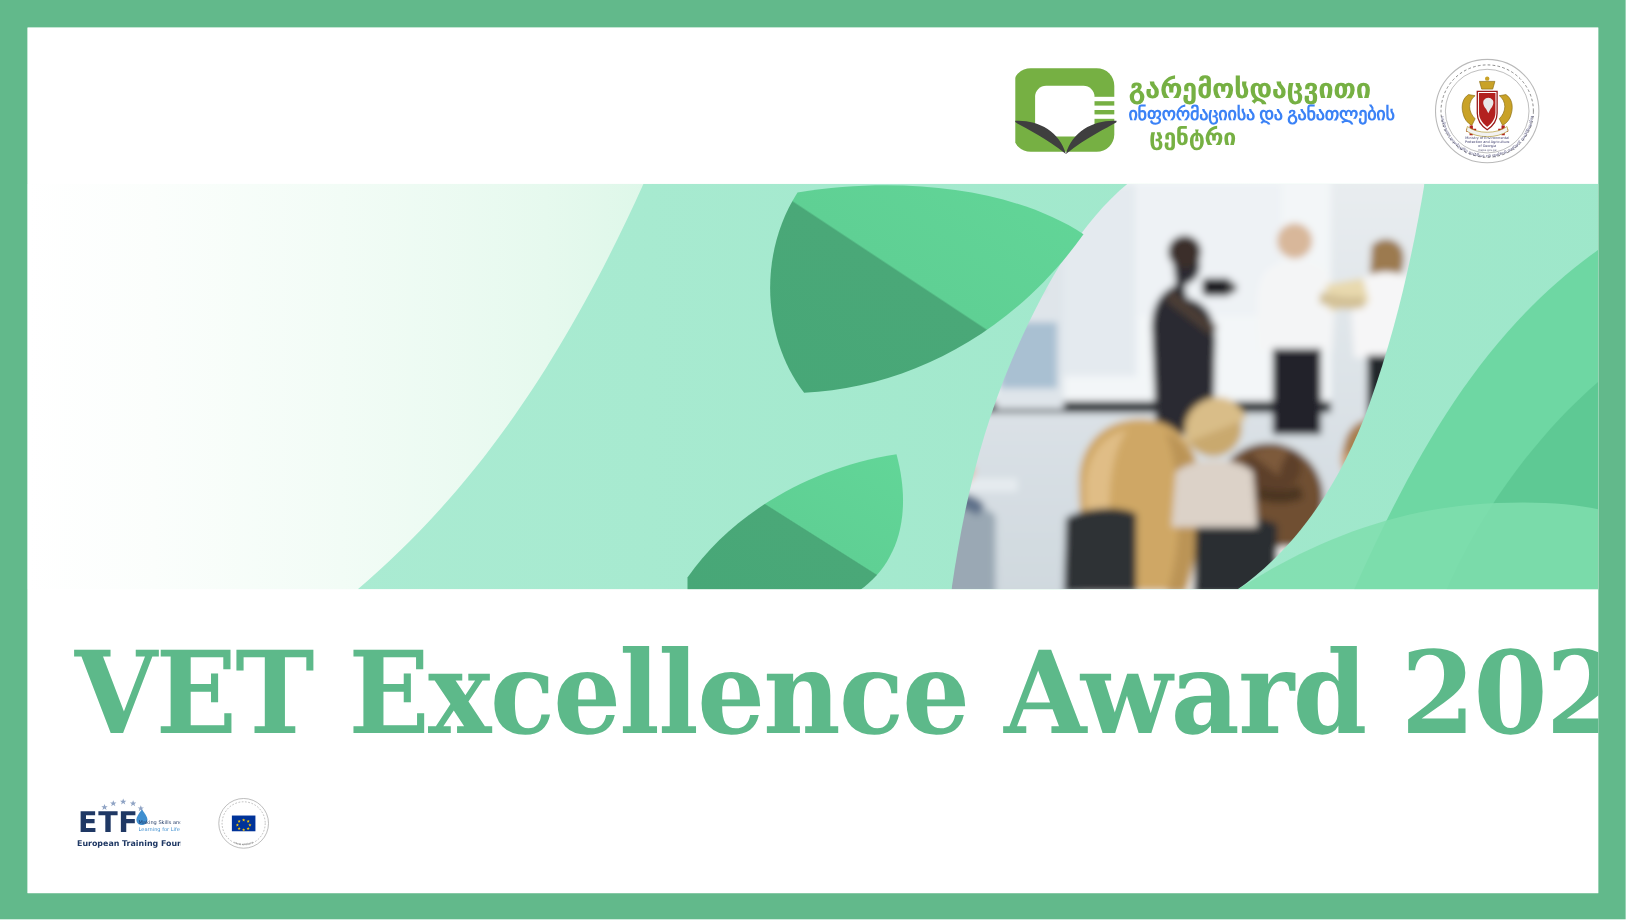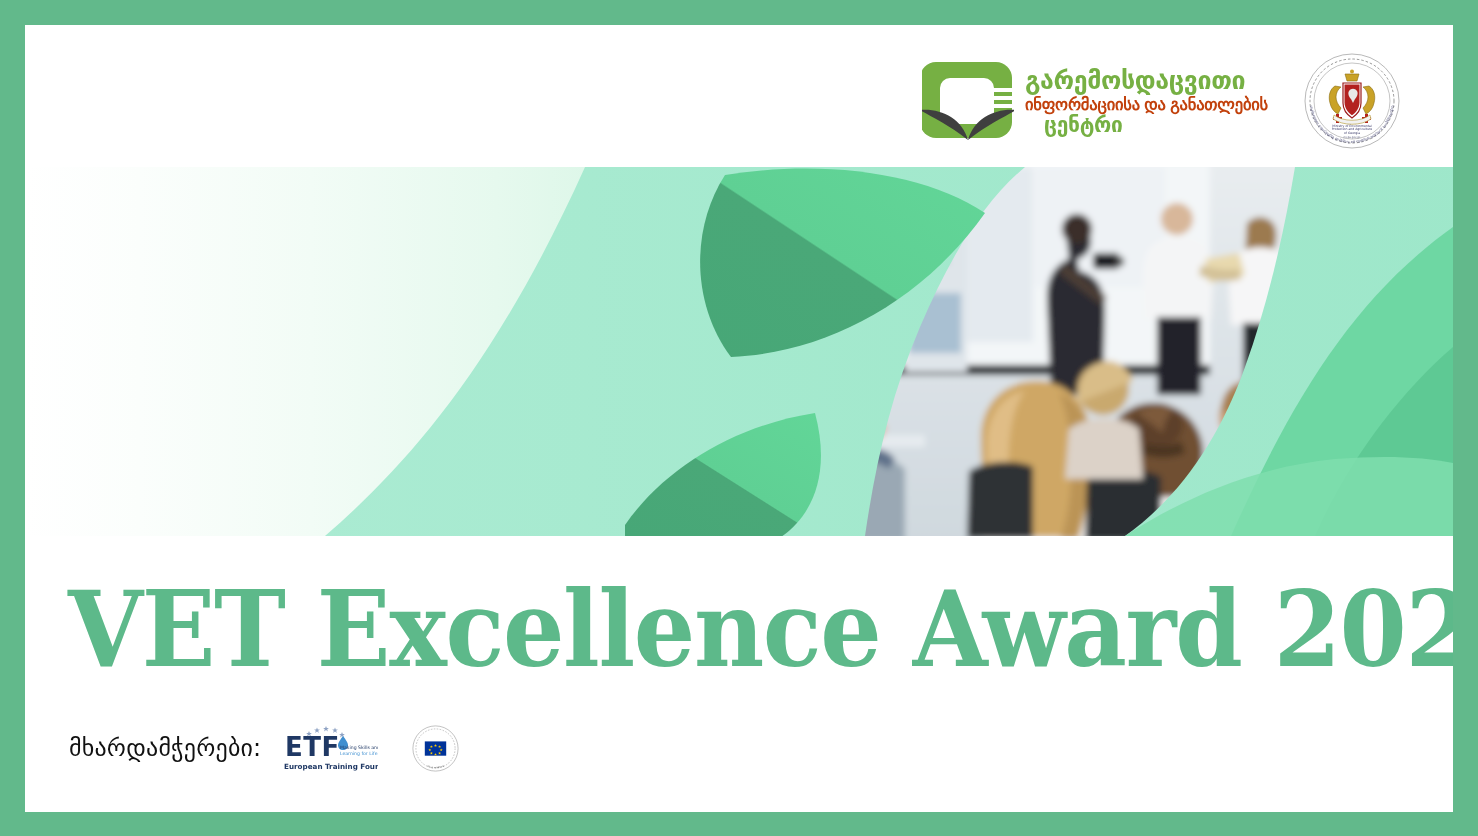--- a/index.html
+++ b/index.html
@@ -70,24 +70,24 @@
   .eiec-l1 {
     font-family: "DejaVu Sans", sans-serif;
     font-size: 25px;
     font-weight: bold;
     color: #76b043;
     letter-spacing: -0.4px;
     white-space: nowrap;
     display: block;
   }
   .eiec-l2 {
-    font-family: Liberation Sans, sans-serif;
+    font-family: Liberation Serif, serif;
     font-size: 16.5px;
     font-weight: bold;
-    color: #c2410c;
+    color: #3b82f6;
     letter-spacing: -0.2px;
     white-space: nowrap;
     display: block;
     margin-top: 3px;
   }
   .eiec-l3 {
     font-family: "DejaVu Sans", sans-serif;
     font-size: 21px;
     font-weight: bold;
     color: #76b043;
@@ -374,21 +374,20 @@
         <path d="M1428,60 C1330,130 1268,230 1206,369 L1428,369 Z" fill="#6ed7a3"></path>
         <path d="M1428,180 C1370,230 1320,300 1290,369 L1428,369 Z" fill="#52bd88" opacity="0.55"></path>
         <path d="M1100,369 C1160,330 1230,300 1310,292 C1360,288 1400,290 1428,296 L1428,369 Z" fill="#7fdeae" opacity="0.85"></path>
       </svg>
     </div>
 
     <div class="title-band">
       <h1 class="poster-title">VET Excellence Award 2022</h1>
 
       <div class="supporters">
-        <span class="supporters-label">მხარდამჭერები:</span>
 
         <div class="etf-logo">
           <svg viewBox="0 0 95 52" width="95" height="52" aria-hidden="true">
 
             <g fill="#8fa3c4">
               <polygon points="26,9 26.8,11 28.9,11 27.2,12.3 27.9,14.4 26,13.1 24.1,14.4 24.8,12.3 23.1,11 25.2,11"></polygon>
               <polygon points="34,5.5 34.8,7.5 36.9,7.5 35.2,8.8 35.9,10.9 34,9.6 32.1,10.9 32.8,8.8 31.1,7.5 33.2,7.5"></polygon>
               <polygon points="43,4 43.8,6 45.9,6 44.2,7.3 44.9,9.4 43,8.1 41.1,9.4 41.8,7.3 40.1,6 42.2,6"></polygon>
               <polygon points="52,5.5 52.8,7.5 54.9,7.5 53.2,8.8 53.9,10.9 52,9.6 50.1,10.9 50.8,8.8 49.1,7.5 51.2,7.5"></polygon>
               <polygon points="59,10 59.8,12 61.9,12 60.2,13.3 60.9,15.4 59,14.1 57.1,15.4 57.8,13.3 56.1,12 58.2,12"></polygon>

